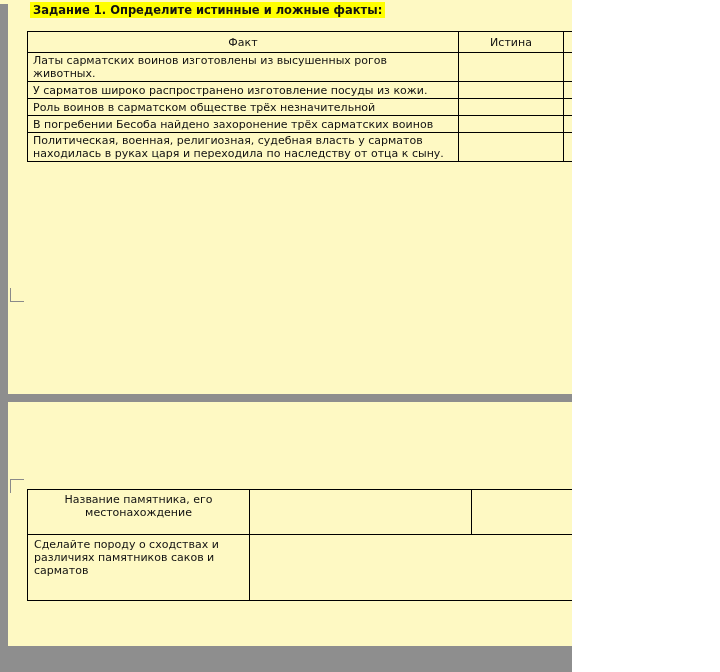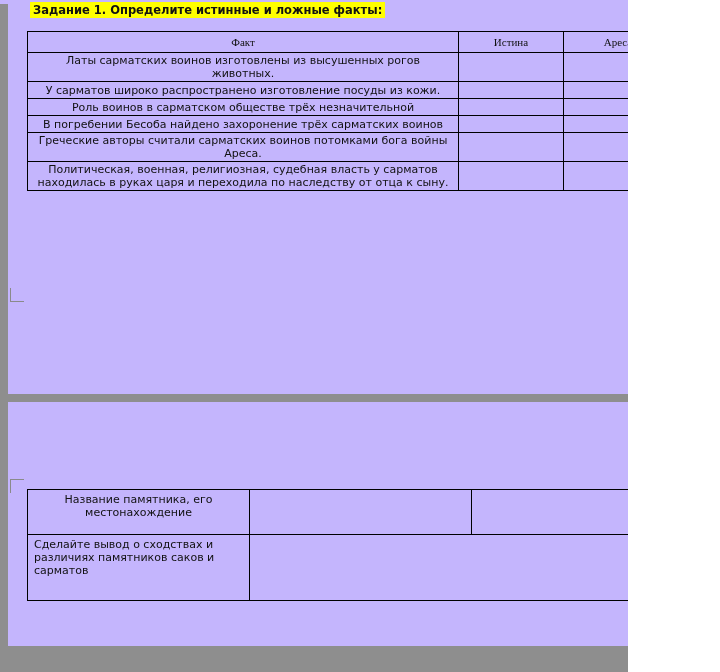--- a/index.html
+++ b/index.html
@@ -1,20 +1,20 @@
 <!DOCTYPE html>
 <html style="--highlight_yellow: #ffff00; --canvas_gray: #8e8e8e;"><head>
 <meta charset="utf-8">
 <style>
   html, body { margin: 0; padding: 0; background: #ffffff; }
   .screen {
     position: relative;
-    width: 628px;
+    width: 572px;
     height: 672px;
-    background: #c4b5fd;
+    background: #fef9c3;
     overflow: hidden;
     font-family: "DejaVu Sans", sans-serif;
     color: #111111;
   }
 
   
   .edge-left   { position: absolute; left: 0; top: 4px;   width: 8px;   height: 642px; background: var(--canvas_gray, #8e8e8e); }
   .edge-bottom { position: absolute; left: 0; top: 646px; width: 720px; height: 26px;  background: var(--canvas_gray, #8e8e8e); }
   .page-gap    { position: absolute; left: 0; top: 394px; width: 720px; height: 8px;   background: var(--canvas_gray, #8e8e8e); }
 
@@ -28,23 +28,23 @@
   .heading { position: absolute; font-size: 11.5px; font-weight: bold; white-space: nowrap; }
   .heading .hl { background: var(--highlight_yellow, #ffff00); padding: 1px 3px; }
   .h1 { left: 30px; top: 3px; }
   .h2 { left: 30px; top: 256px; }
 
   table { position: absolute; border-collapse: collapse; table-layout: fixed; }
   td, th { border: 1px solid #000; font-size: 11px; font-weight: normal; }
 
   
   .t1 { left: 27px; top: 31px; width: 645px; }
-  .t1 th { text-align: center; height: 18px; padding: 1px 4px; font-family: Liberation Serif, serif; }
+  .t1 th { text-align: center; height: 18px; padding: 1px 4px; }
   .t1 td { padding: 1px 5px; vertical-align: middle; }
-  .t1 td.fact { text-align: center; white-space: pre-wrap; }
+  .t1 td.fact { text-align: left; white-space: pre-wrap; }
   .t1 tbody tr { height: 17px; }
 
   
   .t2 { left: 27px; top: 489px; width: 644px; }
   .t2 td { vertical-align: top; padding: 3px 6px; }
   .t2 tr.r1 { height: 45px; }
   .t2 tr.r2 { height: 44px; }
   .t2 tr.r3 { height: 66px; }
   .t2 td.center { text-align: center; margin-top: 48px; }
 </style>
@@ -94,25 +94,20 @@
         <td class="fact">Роль воинов в сарматском обществе трёх незначительной</td>
         <td></td>
         <td></td>
       </tr>
       <tr>
         <td class="fact">В погребении Бесоба найдено захоронение трёх сарматских воинов</td>
         <td></td>
         <td></td>
       </tr>
       <tr>
-        <td class="fact">Греческие авторы считали сарматских воинов потомками бога войны Ареса.</td>
-        <td></td>
-        <td></td>
-      </tr>
-      <tr>
         <td class="fact">Политическая, военная, религиозная, судебная власть у сарматов находилась в руках царя и переходила по наследству от отца к сыну.</td>
         <td></td>
         <td></td>
       </tr>
     </tbody>
   </table>
 
 
   <table class="t2">
     <colgroup>
@@ -120,19 +115,19 @@
         <col style="width:222px">
         <col style="width:200px">
     </colgroup>
     <tbody>
       <tr class="r1">
         <td class="center">Название памятника, его местонахождение</td>
         <td></td>
         <td></td>
       </tr>
       <tr class="r3">
-        <td>Сделайте вывод о сходствах и различиях памятников саков и сарматов</td>
+        <td>Сделайте породу о сходствах и различиях памятников саков и сарматов</td>
         <td colspan="2"></td>
       </tr>
     </tbody>
   </table>
 
 </div>
 
 </body></html>

